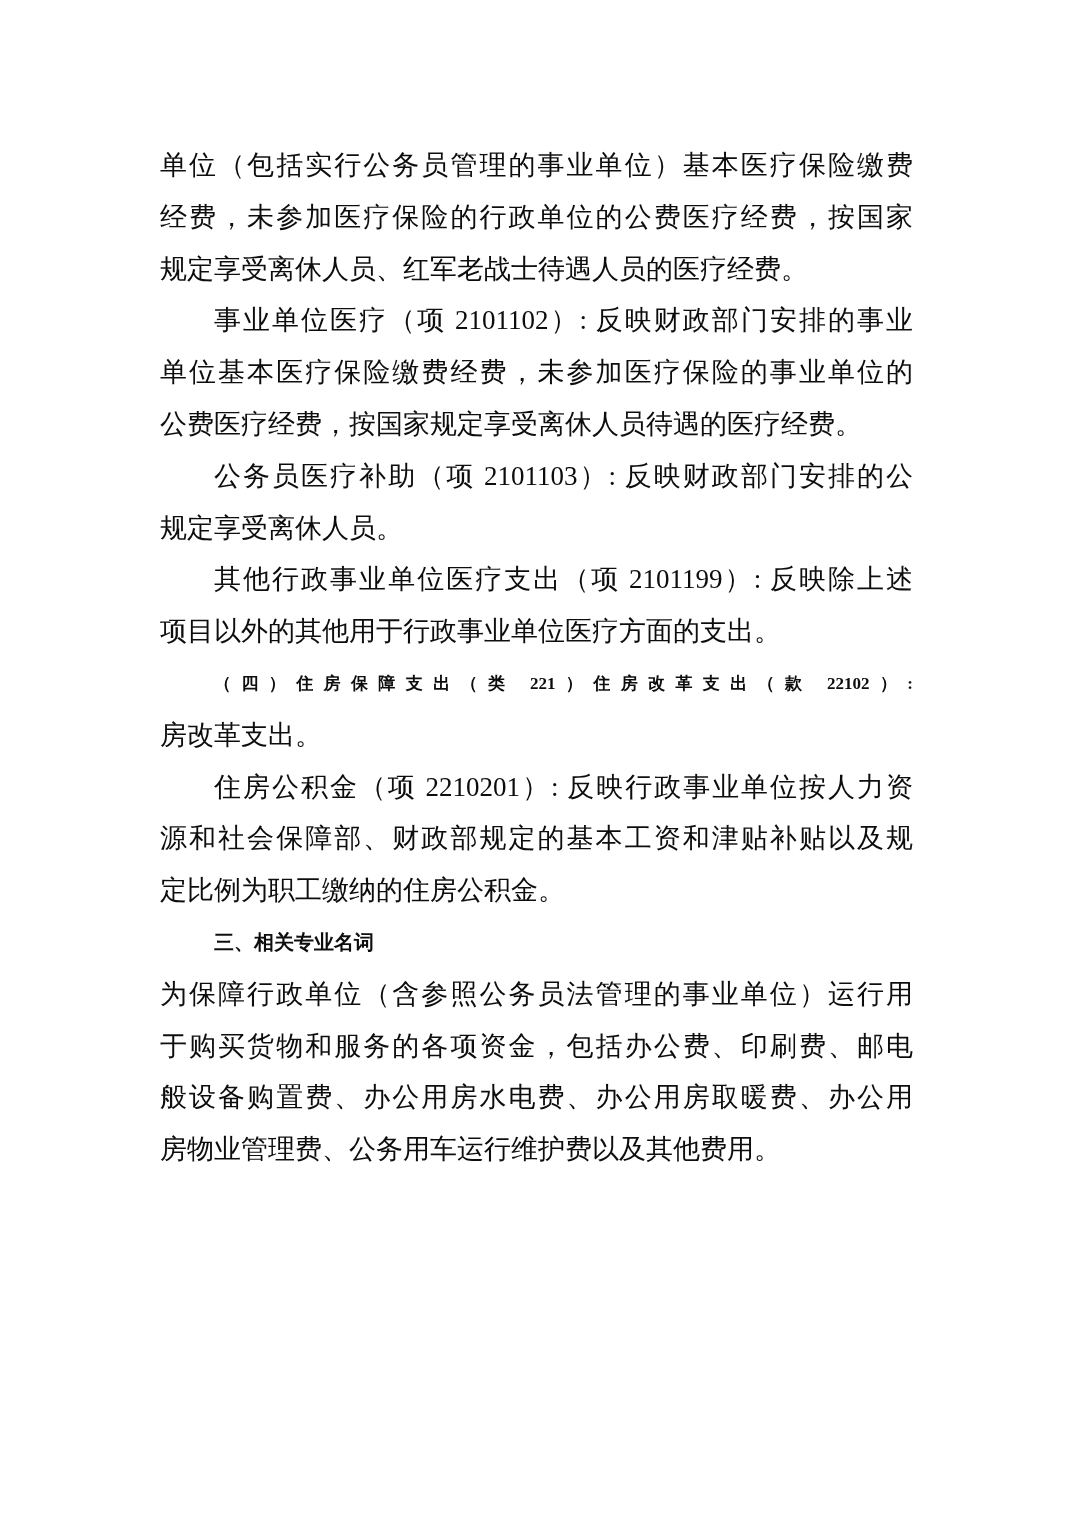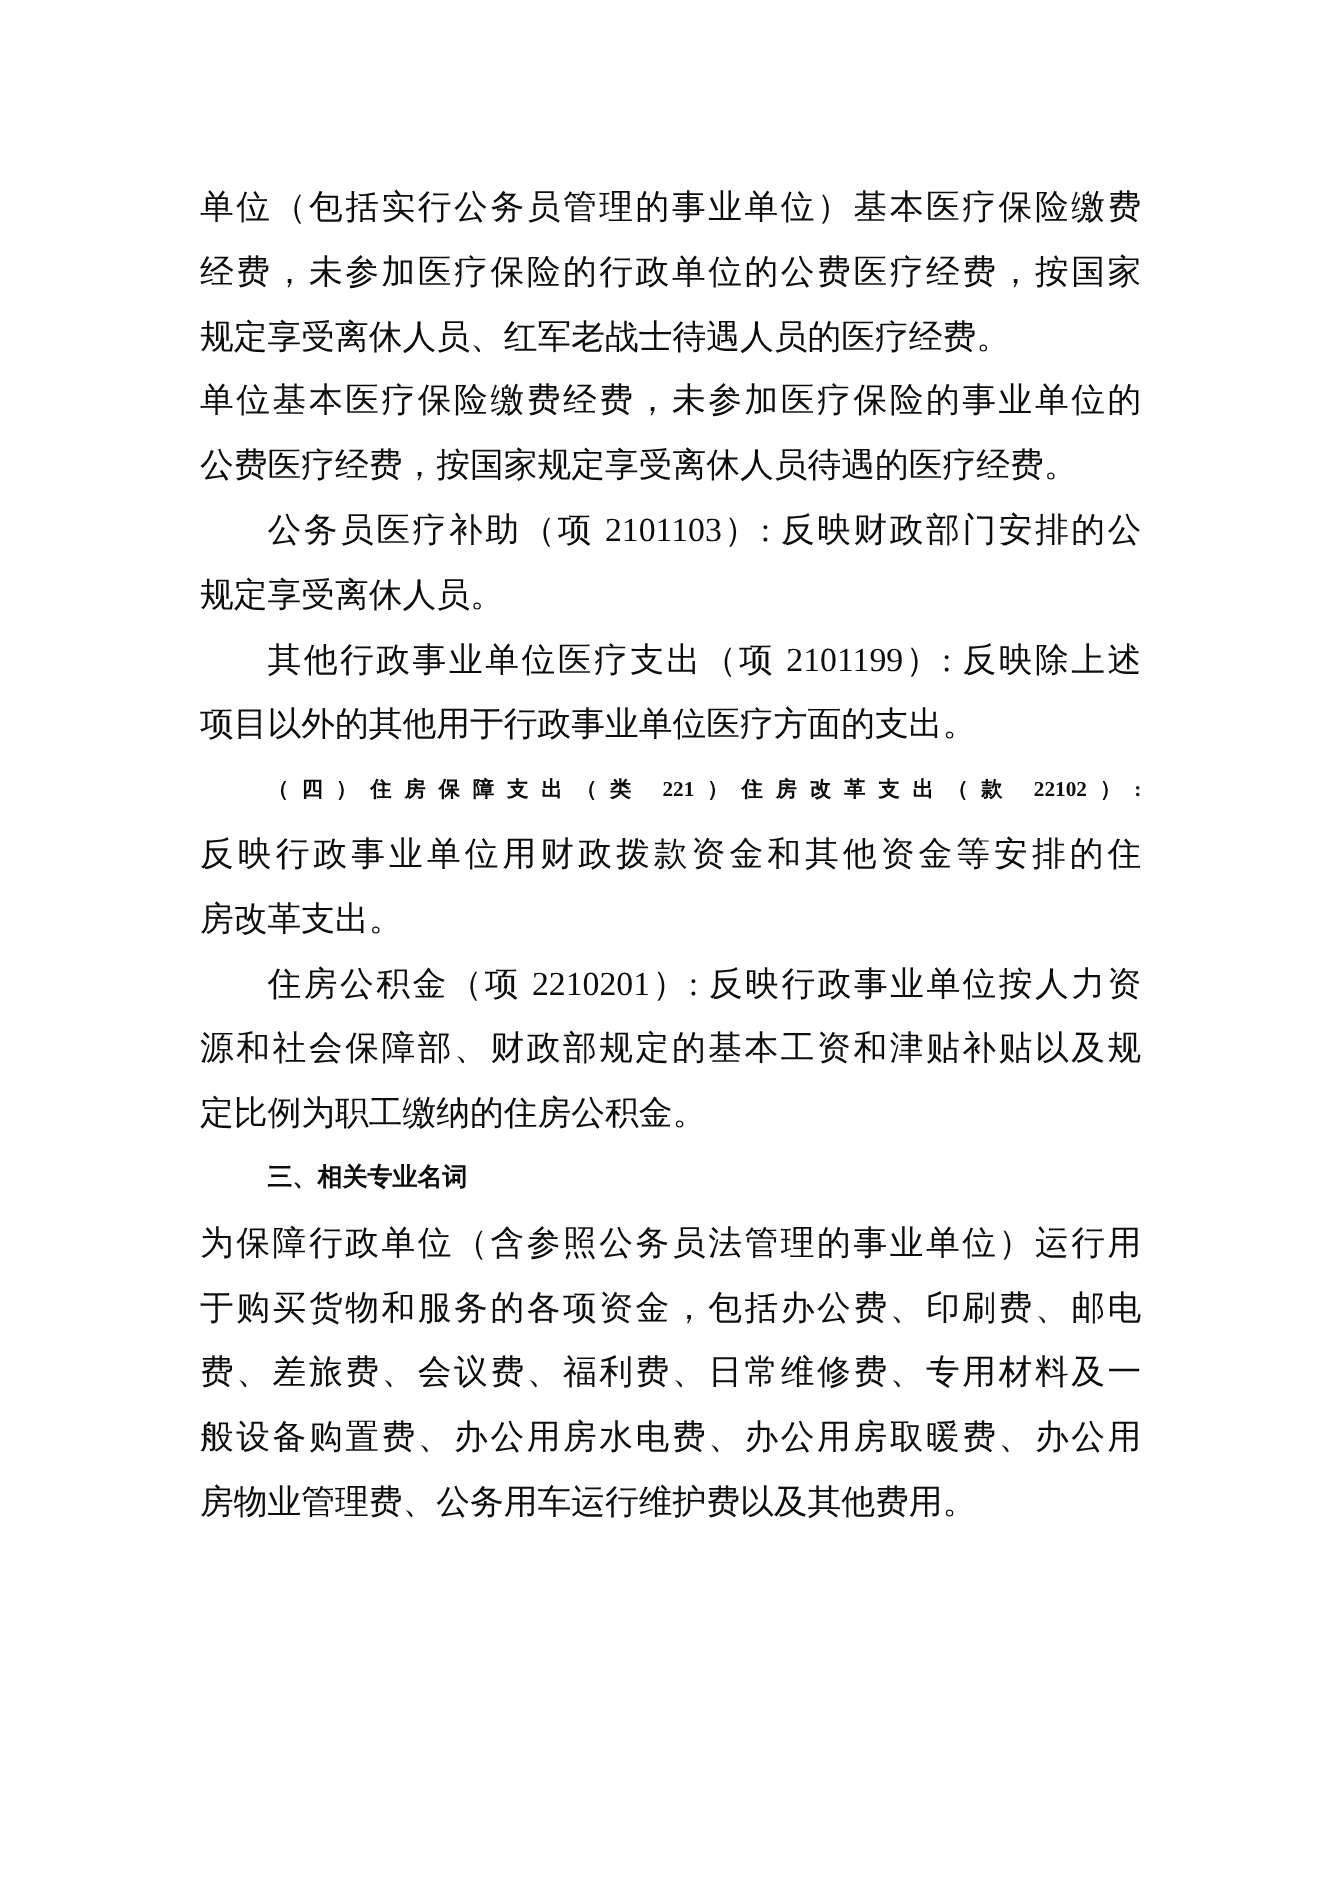--- a/index.html
+++ b/index.html
@@ -66,32 +66,31 @@
   }
 </style>
 </head>
 <body style="background: rgb(255, 255, 255);">
 
 <div class="page">
   <div class="doc" style="color: rgb(13, 13, 13);">
       <div class="line justify"><span class="seg-normal">单位（包括实行公务员管理的事业单位）基本医疗保险缴费</span></div>
       <div class="line justify"><span class="seg-normal">经费，未参加医疗保险的行政单位的公费医疗经费，按国家</span></div>
       <div class="line left"><span class="seg-normal">规定享受离休人员、红军老战士待遇人员的医疗经费。</span></div>
+      <div class="line justify indent"><span class="seg-normal">事业单位医疗（项 2101102）: 反映财政部门安排的事业</span></div>
       <div class="line justify"><span class="seg-normal">单位基本医疗保险缴费经费，未参加医疗保险的事业单位的</span></div>
       <div class="line left"><span class="seg-normal">公费医疗经费，按国家规定享受离休人员待遇的医疗经费。</span></div>
       <div class="line justify indent"><span class="seg-normal">公务员医疗补助（项 2101103）: 反映财政部门安排的公</span></div>
       <div class="line left"><span class="seg-normal">规定享受离休人员。</span></div>
       <div class="line justify indent"><span class="seg-normal">其他行政事业单位医疗支出（项 2101199）: 反映除上述</span></div>
       <div class="line left"><span class="seg-normal">项目以外的其他用于行政事业单位医疗方面的支出。</span></div>
       <div class="line justify indent compact"><span class="seg-bold-serif">（四）住房保障支出（类 221）住房改革支出（款 22102）:</span></div>
-      <div class="line justify"><span class="seg-normal">反映行政事业单位用财政拨款资金和其他资金等安排的住</span></div>
       <div class="line left"><span class="seg-normal">房改革支出。</span></div>
       <div class="line justify indent"><span class="seg-normal">住房公积金（项 2210201）: 反映行政事业单位按人力资</span></div>
       <div class="line justify"><span class="seg-normal">源和社会保障部、财政部规定的基本工资和津贴补贴以及规</span></div>
       <div class="line left"><span class="seg-normal">定比例为职工缴纳的住房公积金。</span></div>
       <div class="line left indent heading"><span class="seg-bold-sans">三、相关专业名词</span></div>
       <div class="line justify"><span class="seg-normal">为保障行政单位（含参照公务员法管理的事业单位）运行用</span></div>
       <div class="line justify"><span class="seg-normal">于购买货物和服务的各项资金，包括办公费、印刷费、邮电</span></div>
-      <div class="line justify"><span class="seg-normal">费、差旅费、会议费、福利费、日常维修费、专用材料及一</span></div>
       <div class="line justify"><span class="seg-normal">般设备购置费、办公用房水电费、办公用房取暖费、办公用</span></div>
       <div class="line left"><span class="seg-normal">房物业管理费、公务用车运行维护费以及其他费用。</span></div>
     </div>
 </div>
 
 </body></html>

